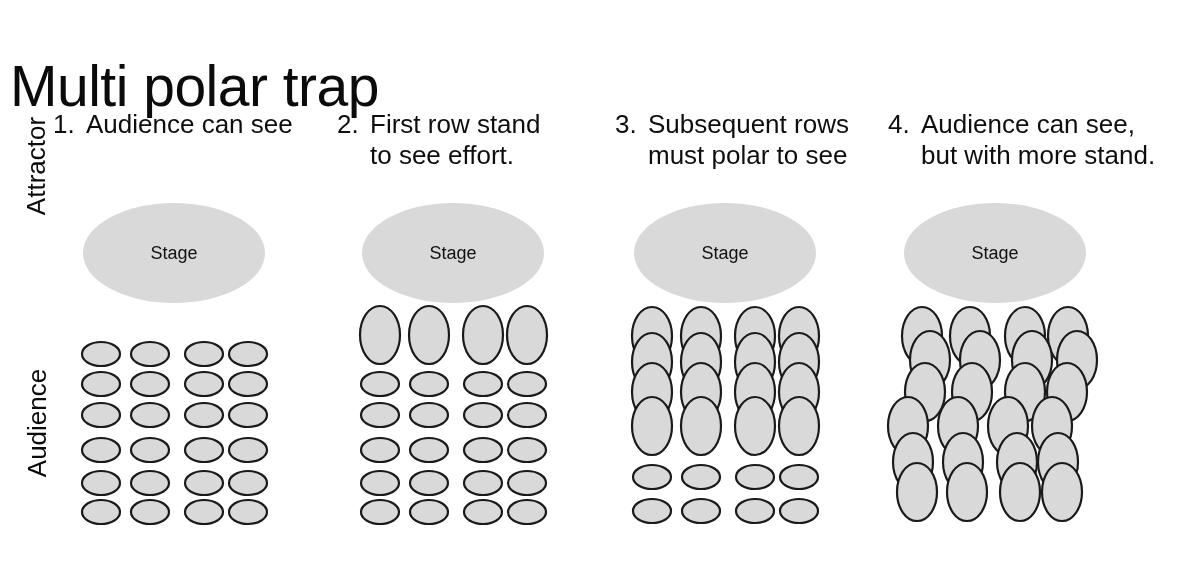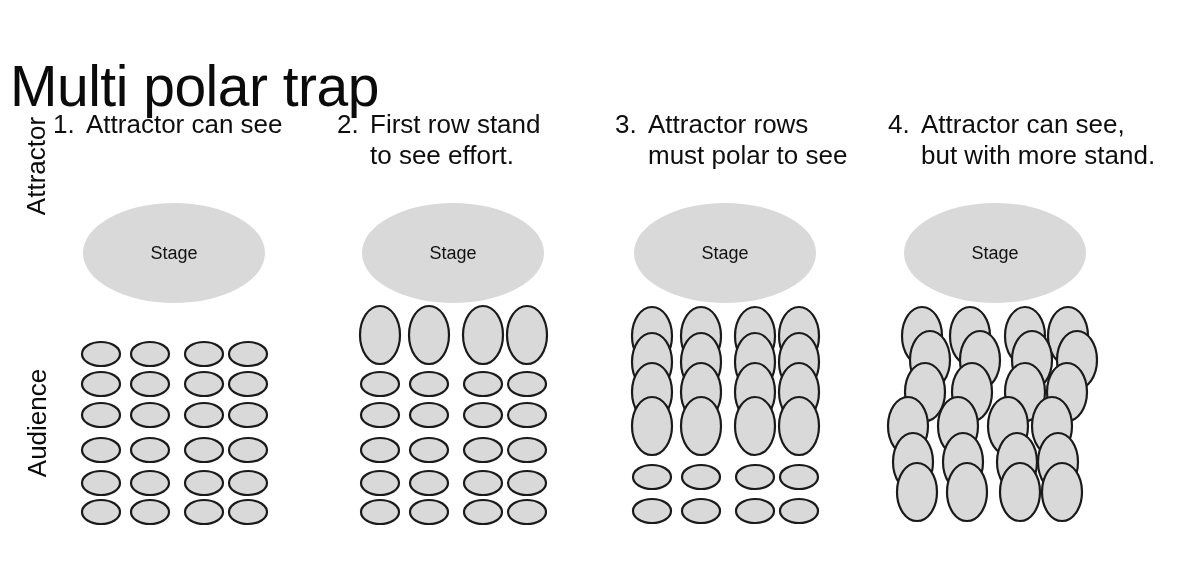--- a/index.html
+++ b/index.html
@@ -50,21 +50,21 @@
 
   <h1 class="title">Multi polar trap</h1>
 
   <div class="axis-label axis-attractor">Attractor</div>
   <div class="axis-label axis-audience">Audience</div>
 
   <div id="panels">
       <div class="caption" style="left: 53px;">
         <span class="num">1.</span>
         <span>
-          <span class="line">Attractor can see</span>
+          <span class="line">Audience can see</span>
         </span>
       </div>
       <svg class="panel-svg" width="280" height="350" style="left: 34px;">
         <ellipse cx="140" cy="58" rx="91" ry="50" fill="#d9d9d9"></ellipse>
         <text x="140" y="64" text-anchor="middle" font-size="18" fill="#111111">Stage</text>
         <ellipse cx="67" cy="159" rx="19" ry="12" fill="#d9d9d9" stroke="#1a1a1a" stroke-width="2.2"></ellipse>
         <ellipse cx="116" cy="159" rx="19" ry="12" fill="#d9d9d9" stroke="#1a1a1a" stroke-width="2.2"></ellipse>
         <ellipse cx="170" cy="159" rx="19" ry="12" fill="#d9d9d9" stroke="#1a1a1a" stroke-width="2.2"></ellipse>
         <ellipse cx="214" cy="159" rx="19" ry="12" fill="#d9d9d9" stroke="#1a1a1a" stroke-width="2.2"></ellipse>
         <ellipse cx="67" cy="189" rx="19" ry="12" fill="#d9d9d9" stroke="#1a1a1a" stroke-width="2.2"></ellipse>
@@ -119,21 +119,21 @@
         <ellipse cx="170" cy="288" rx="19" ry="12" fill="#d9d9d9" stroke="#1a1a1a" stroke-width="2.2"></ellipse>
         <ellipse cx="214" cy="288" rx="19" ry="12" fill="#d9d9d9" stroke="#1a1a1a" stroke-width="2.2"></ellipse>
         <ellipse cx="67" cy="317" rx="19" ry="12" fill="#d9d9d9" stroke="#1a1a1a" stroke-width="2.2"></ellipse>
         <ellipse cx="116" cy="317" rx="19" ry="12" fill="#d9d9d9" stroke="#1a1a1a" stroke-width="2.2"></ellipse>
         <ellipse cx="170" cy="317" rx="19" ry="12" fill="#d9d9d9" stroke="#1a1a1a" stroke-width="2.2"></ellipse>
         <ellipse cx="214" cy="317" rx="19" ry="12" fill="#d9d9d9" stroke="#1a1a1a" stroke-width="2.2"></ellipse>
       </svg>
       <div class="caption" style="left: 615px;">
         <span class="num">3.</span>
         <span>
-          <span class="line">Attractor rows</span>
+          <span class="line">Subsequent rows</span>
           <span class="line">must polar to see</span>
         </span>
       </div>
       <svg class="panel-svg" width="280" height="350" style="left: 585px;">
         <ellipse cx="140" cy="58" rx="91" ry="50" fill="#d9d9d9"></ellipse>
         <text x="140" y="64" text-anchor="middle" font-size="18" fill="#111111">Stage</text>
         <ellipse cx="67" cy="141" rx="20" ry="29" fill="#d9d9d9" stroke="#1a1a1a" stroke-width="2.2"></ellipse>
         <ellipse cx="116" cy="141" rx="20" ry="29" fill="#d9d9d9" stroke="#1a1a1a" stroke-width="2.2"></ellipse>
         <ellipse cx="170" cy="141" rx="20" ry="29" fill="#d9d9d9" stroke="#1a1a1a" stroke-width="2.2"></ellipse>
         <ellipse cx="214" cy="141" rx="20" ry="29" fill="#d9d9d9" stroke="#1a1a1a" stroke-width="2.2"></ellipse>
@@ -154,21 +154,21 @@
         <ellipse cx="170" cy="282" rx="19" ry="12" fill="#d9d9d9" stroke="#1a1a1a" stroke-width="2.2"></ellipse>
         <ellipse cx="214" cy="282" rx="19" ry="12" fill="#d9d9d9" stroke="#1a1a1a" stroke-width="2.2"></ellipse>
         <ellipse cx="67" cy="316" rx="19" ry="12" fill="#d9d9d9" stroke="#1a1a1a" stroke-width="2.2"></ellipse>
         <ellipse cx="116" cy="316" rx="19" ry="12" fill="#d9d9d9" stroke="#1a1a1a" stroke-width="2.2"></ellipse>
         <ellipse cx="170" cy="316" rx="19" ry="12" fill="#d9d9d9" stroke="#1a1a1a" stroke-width="2.2"></ellipse>
         <ellipse cx="214" cy="316" rx="19" ry="12" fill="#d9d9d9" stroke="#1a1a1a" stroke-width="2.2"></ellipse>
       </svg>
       <div class="caption" style="left: 888px;">
         <span class="num">4.</span>
         <span>
-          <span class="line">Attractor can see,</span>
+          <span class="line">Audience can see,</span>
           <span class="line">but with more stand.</span>
         </span>
       </div>
       <svg class="panel-svg" width="280" height="350" style="left: 855px;">
         <ellipse cx="140" cy="58" rx="91" ry="50" fill="#d9d9d9"></ellipse>
         <text x="140" y="64" text-anchor="middle" font-size="18" fill="#111111">Stage</text>
         <ellipse cx="67" cy="141" rx="20" ry="29" fill="#d9d9d9" stroke="#1a1a1a" stroke-width="2.2"></ellipse>
         <ellipse cx="115" cy="141" rx="20" ry="29" fill="#d9d9d9" stroke="#1a1a1a" stroke-width="2.2"></ellipse>
         <ellipse cx="170" cy="141" rx="20" ry="29" fill="#d9d9d9" stroke="#1a1a1a" stroke-width="2.2"></ellipse>
         <ellipse cx="213" cy="141" rx="20" ry="29" fill="#d9d9d9" stroke="#1a1a1a" stroke-width="2.2"></ellipse>

